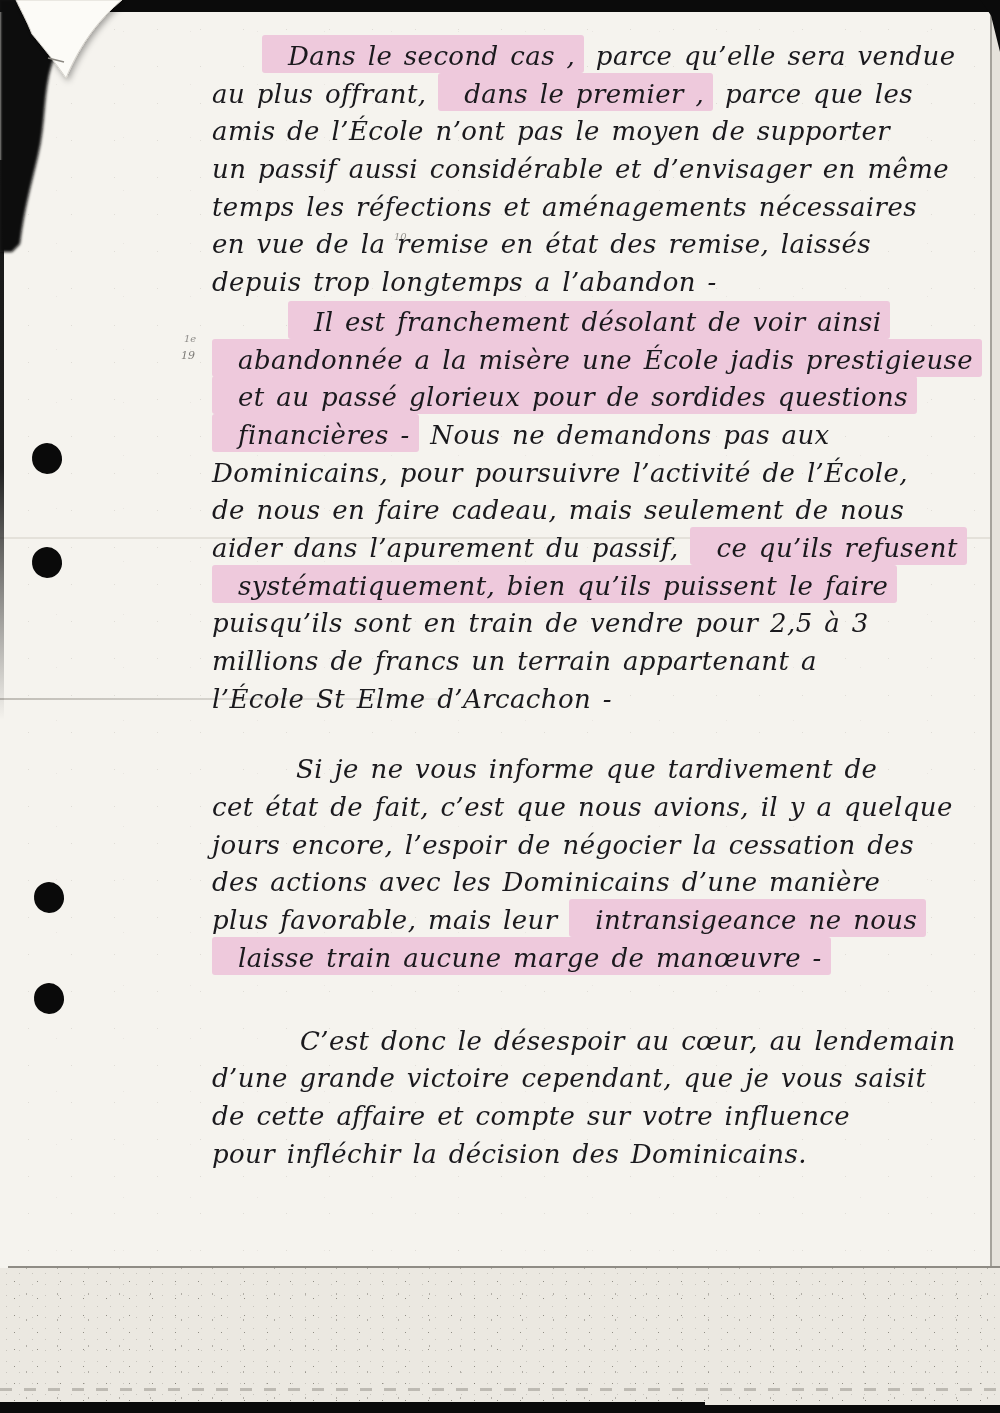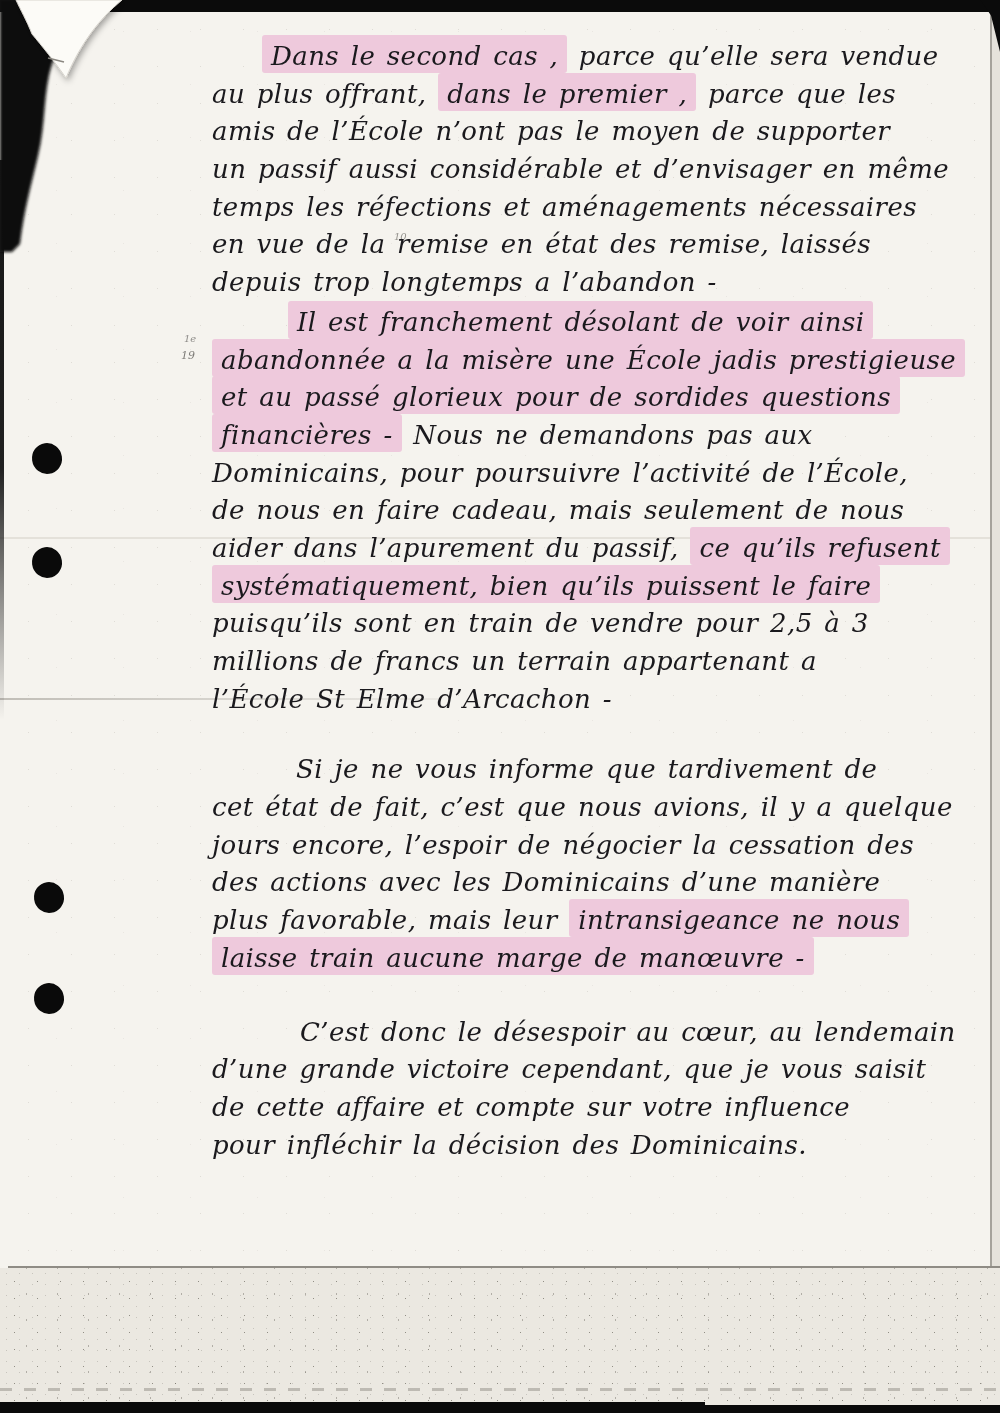--- a/index.html
+++ b/index.html
@@ -74,27 +74,27 @@
   .letter-body{
     position:absolute;left:212px;top:38px;width:776px;
     font-size:26px;font-style:italic;
     line-height:37.7px;
     color:var(--ink,#1a191d);
     letter-spacing:0.4px;word-spacing:3px;
   }
   .line{white-space:nowrap;height:37.7px;}
   .hl{
     background:var(--hl,#eec9dc);
-    padding:6px 9px 2px 9px;
+    padding:6px 9px 2px 26px;
     border-radius:3px;
     box-decoration-break:clone;
   }
   .para:nth-of-type(2){margin-top:2px;}
   .para:nth-of-type(3){margin-top:33px;}
-  .para:nth-of-type(4){margin-top:36px;}
+  .para:nth-of-type(4){margin-top:45px;}
   .para:nth-of-type(1) .line:first-child{padding-left:50px;}
   .para:nth-of-type(2) .line:first-child{padding-left:76px;font-style:italic;}
   .para:nth-of-type(3) .line:first-child{padding-left:84px;}
   .para:nth-of-type(4) .line:first-child{padding-left:88px;}
 </style>
 </head>
 <body>
 
 <div class="scan">
 

